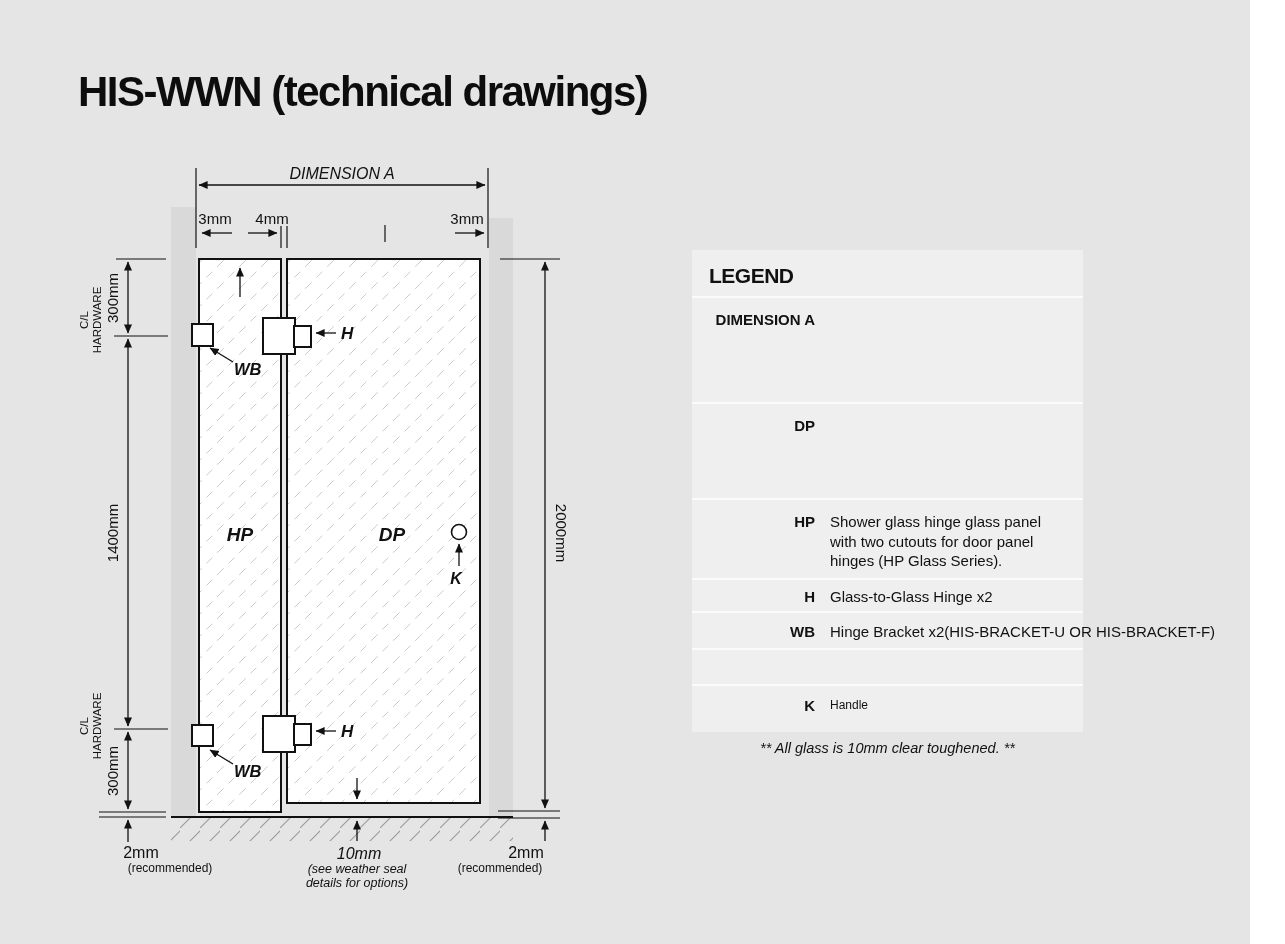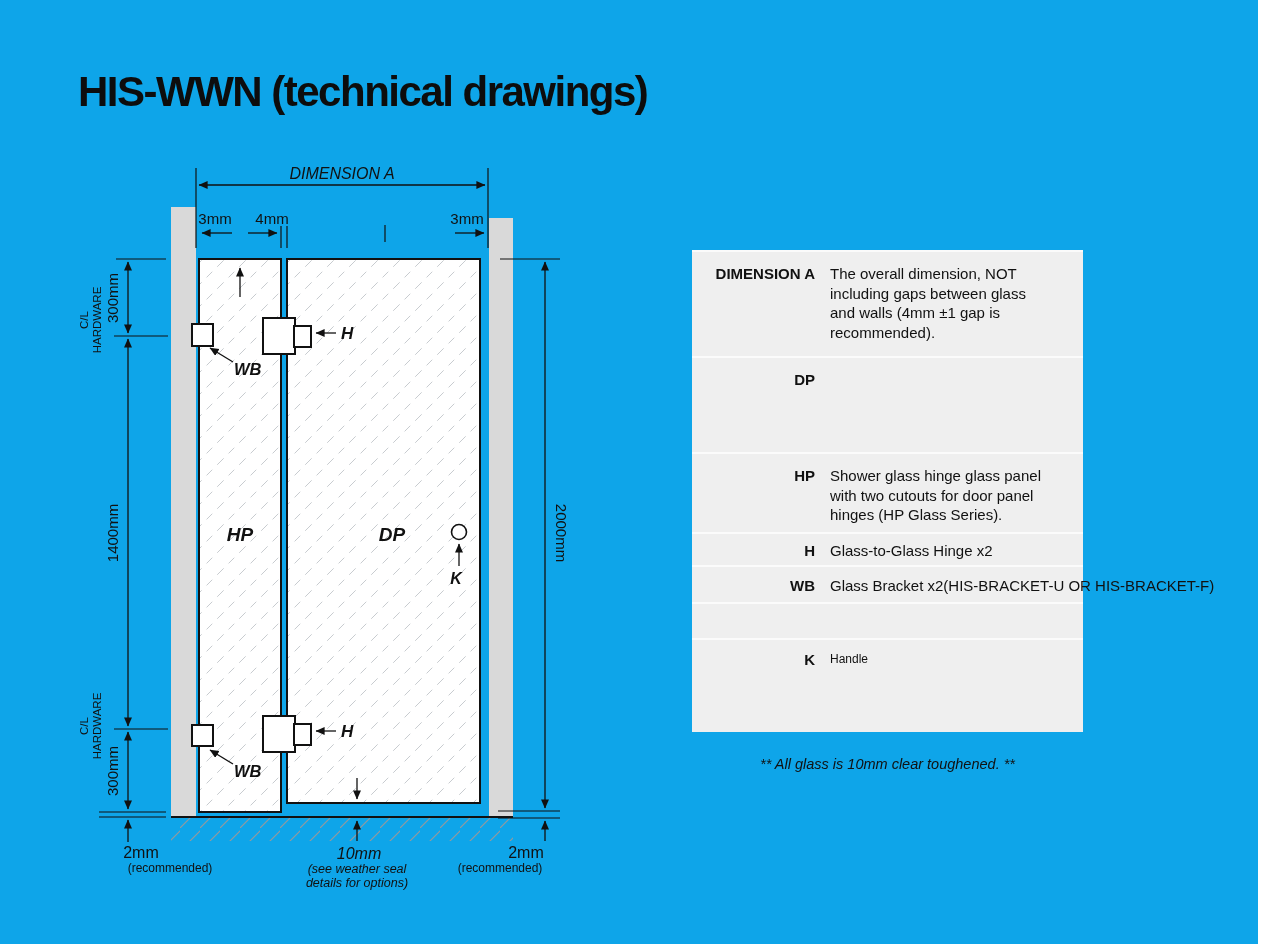--- a/index.html
+++ b/index.html
@@ -1,17 +1,17 @@
 <!DOCTYPE html>
 <html><head>
 <meta charset="utf-8">
 <style>
   html,body{margin:0;padding:0;background:#fff;}
-  #page{position:relative;width:1250px;height:944px;background:#0ea5e9;overflow:hidden;
-        font-family:"Liberation Sans", sans-serif;color:#111;padding-left:8px;}
+  #page{position:relative;width:1250px;height:944px;background:#e5e5e5;overflow:hidden;
+        font-family:"Liberation Sans", sans-serif;color:#111;}
   #title{position:absolute;left:78px;top:68px;font-size:42px;font-weight:bold;
          letter-spacing:-1.5px;color:#0d0d0d;white-space:pre;}
   
   #legend{position:absolute;left:692px;top:250px;width:391px;height:482px;
           background:#efefef;overflow:visible;}
   #legend .hdr{height:46px;box-sizing:border-box;padding:14px 0 0 17px;
                font-size:21px;font-weight:bold;letter-spacing:-0.5px;}
   #legend .row{box-sizing:border-box;display:flex;border-top:2px solid #fbfbfb;
                margin:0 0;}
   #legend .row .code{flex:0 0 123px;box-sizing:border-box;text-align:right;
@@ -20,21 +20,21 @@
                      white-space:pre;}
   #legend .r1{height:106px;padding-top:12px;}
   #legend .r2{height:96px;padding-top:12px;}
   #legend .r3{height:80px;padding-top:12px;}
   #legend .r4{height:33px;padding-top:7px;}
   #legend .r5{height:37px;padding-top:9px;}
   #legend .r6{height:36px;}
   #legend .r7{height:48px;padding-top:10px;}
   #legend .r7 .desc{font-size:12px;}
   #footnote{position:absolute;left:692px;top:740px;width:391px;text-align:center;
-            font-size:14.5px;font-style:italic;color:#111;margin-top:16px;}
+            font-size:14.5px;font-style:italic;color:#111;}
   
   #draw{position:absolute;left:60px;top:140px;}
   text{fill:#111;}
   .dimtxt{font-size:15px;}
   .ital{font-style:italic;}
   .partlbl{font-weight:bold;font-style:italic;}
 </style>
 </head>
 <body>
 <div id="page">
@@ -142,43 +142,40 @@
     <text x="141" y="852" text-anchor="middle" dominant-baseline="central" font-size="16">2mm</text>
     <text x="170" y="868" text-anchor="middle" dominant-baseline="central" font-size="12">(recommended)</text>
     <text x="359" y="853" text-anchor="middle" dominant-baseline="central" class="ital" font-size="16">10mm</text>
     <text x="357" y="869" text-anchor="middle" dominant-baseline="central" class="ital" font-size="12.5">(see weather seal</text>
     <text x="357" y="883" text-anchor="middle" dominant-baseline="central" class="ital" font-size="12.5">details for options)</text>
     <text x="526" y="852" text-anchor="middle" dominant-baseline="central" font-size="16">2mm</text>
     <text x="500" y="868" text-anchor="middle" dominant-baseline="central" font-size="12">(recommended)</text>
   </svg>
 
   <div id="legend">
+    <div class="hdr">LEGEND</div>
     <div class="row r1">
       <div class="code">DIMENSION A</div>
-      <div class="desc">The overall dimension, NOT
-including gaps between glass
-and walls (4mm ±1 gap is
-recommended).</div>
     </div>
     <div class="row r2">
       <div class="code">DP</div>
     </div>
     <div class="row r3">
       <div class="code">HP</div>
       <div class="desc">Shower glass hinge glass panel
 with two cutouts for door panel
 hinges (HP Glass Series).</div>
     </div>
     <div class="row r4">
       <div class="code">H</div>
       <div class="desc">Glass-to-Glass Hinge x2</div>
     </div>
     <div class="row r5">
       <div class="code">WB</div>
-      <div class="desc">Glass Bracket x2(HIS-BRACKET-U OR HIS-BRACKET-F)</div>
+      <div class="desc">Hinge Bracket x2(HIS-BRACKET-U OR HIS-BRACKET-F)</div>
     </div>
     <div class="row r6">
       <div class="code"></div>
       <div class="desc"></div>
     </div>
     <div class="row r7">
       <div class="code">K</div>
       <div class="desc">Handle</div>
     </div>
   </div>

